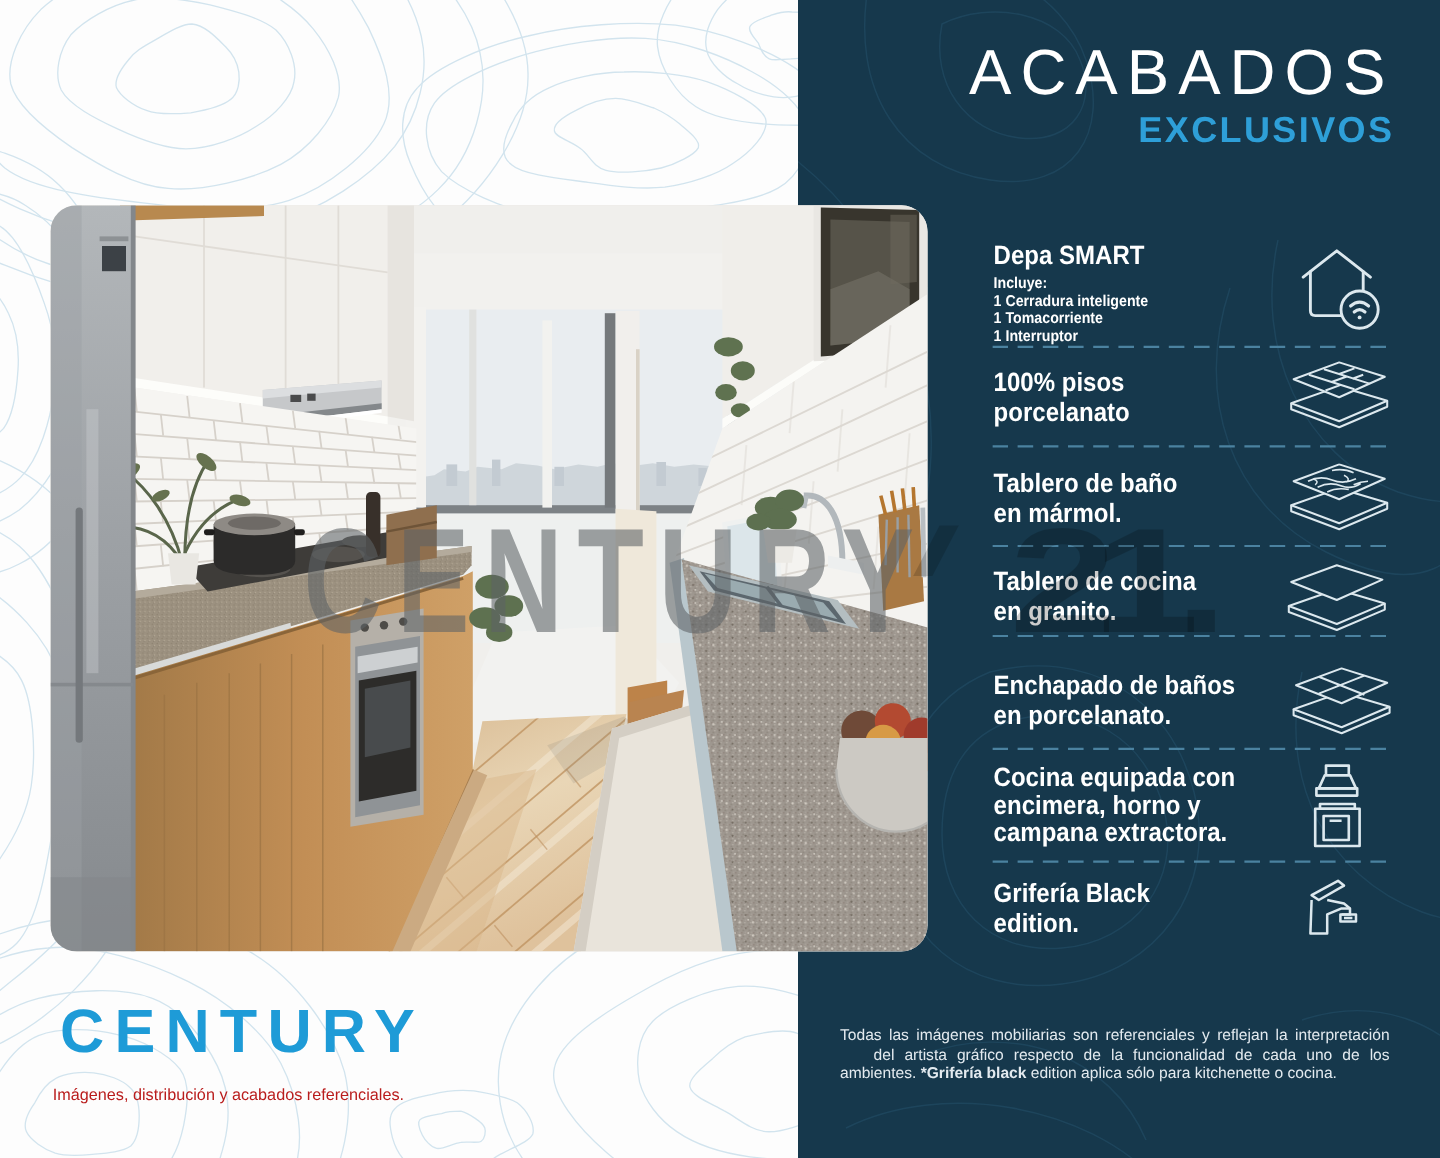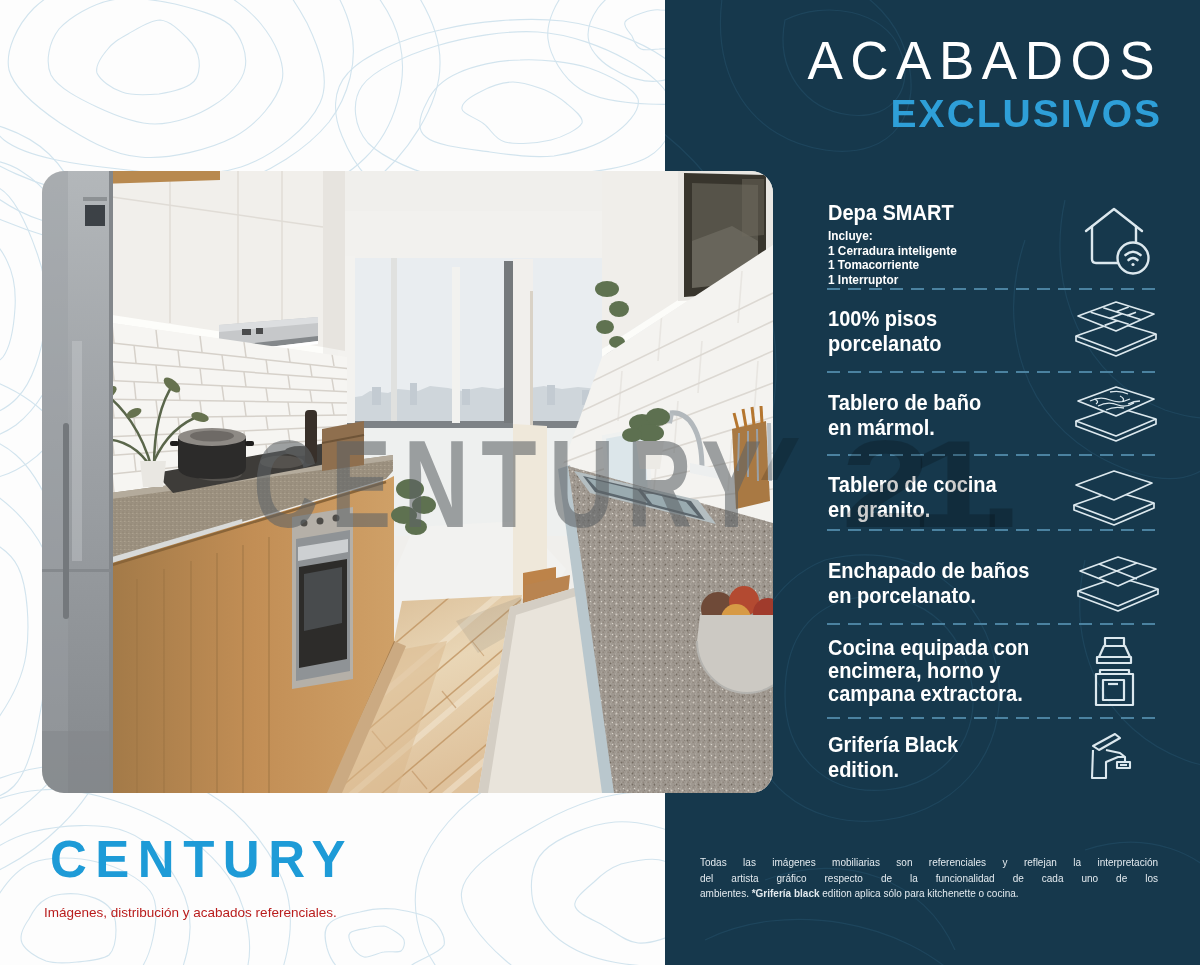--- a/index.html
+++ b/index.html
@@ -67,21 +67,21 @@
       <path d="M180,600 C240,585 290,615 305,675 C320,735 280,785 220,790 C160,795 120,755 120,695 C120,645 140,612 180,600 Z"></path>
       <path d="M420,560 C400,650 440,730 520,760 C560,775 580,760 590,740"></path>
       <path d="M100,880 C180,850 260,880 290,950"></path>
       <path d="M40,940 C120,900 240,920 300,985"></path>
       <path d="M420,850 C480,830 540,850 570,900"></path>
     </g>
   </svg>
 
   <div class="abs" style="left:665px;top:30px;width:497px;text-align:right;color:#ffffff;font-size:53px;font-weight:normal;letter-spacing:7.5px;">ACABADOS</div>
 
-  <div class="abs" style="left:665px;top:92px;width:497px;text-align:right;color:#2e9fd8;font-size:39px;font-weight:bold;letter-spacing:2px;">EXCLUSIVOS</div>
+  <div class="abs" style="left:665px;top:92px;width:497px;text-align:right;color:#2e9fd8;font-size:30px;font-weight:bold;letter-spacing:2px;">EXCLUSIVOS</div>
 
   <div class="abs" style="left:828px;top:200px;color:#fff;transform:scaleX(0.91);transform-origin:left top;">
     <div style="font-size:22px;font-weight:bold;">Depa SMART</div>
     <div style="font-size:13px;font-weight:bold;line-height:14.5px;margin-top:3px;">Incluye:<br>1 Cerradura inteligente<br>1 Tomacorriente<br>1 Interruptor</div>
   </div>
 
   <svg class="abs" style="left:1078px;top:205px;" width="72" height="72" viewBox="0 0 72 72" fill="none" stroke="#dce8ee" stroke-width="2.4" stroke-linecap="round" stroke-linejoin="round">
     <path d="M8 26 L36 4 L64 26"></path>
     <path d="M14 21.5 L14 54 Q14 58 18 58 L42 58"></path>
     <path d="M58 21.5 L58 38"></path>
@@ -165,23 +165,23 @@
   <div class="abs" style="left:828px;top:732px;color:#fff;font-size:22px;font-weight:bold;line-height:25px;transform:scaleX(0.91);transform-origin:left top;">Grifería Black<br>edition.</div>
 
   <svg class="abs" style="left:1090px;top:731px;" width="50" height="50" viewBox="0 0 50 50" fill="none" stroke="#dce8ee" stroke-width="2.1" stroke-linejoin="round">
     <polygon points="3,15 25,3 30,7 9,19"></polygon>
     <path d="M3 19 L2 47 L16 47 L16 31 L28 26 L35 26 L35 31 L28 31"></path>
     <path d="M16 19 L30 22 L35 26"></path>
     <rect x="27" y="31" width="13" height="6"></rect>
     <line x1="30" y1="34" x2="37" y2="34"></line>
   </svg>
 
-  <div class="abs" style="left:700px;top:855px;width:458px;color:#e3eaef;font-size:10px;line-height:15.5px;">
+  <div class="abs" style="left:700px;top:855px;width:458px;color:#e3eaef;font-size:13px;line-height:15.5px;">
     <div style="text-align:justify;text-align-last:justify;">Todas las imágenes mobiliarias son referenciales y reflejan la interpretación</div>
-    <div style="text-align:justify;text-align-last:justify;">del artista gráfico respecto de la funcionalidad de cada uno de los</div>
+    <div style="text-align:justify;text-align-last:justify;margin-left:28px;">del artista gráfico respecto de la funcionalidad de cada uno de los</div>
     <div>ambientes. <b>*Grifería black</b> edition aplica sólo para kitchenette o cocina.</div>
   </div>
 
   <div class="abs" style="left:42px;top:171px;width:731px;height:622px;border-radius:22px;overflow:hidden;background:#e8e6e2;">
     <svg width="731" height="622" viewBox="0 0 731 622" style="filter:blur(0.4px);">
       <defs>
         <linearGradient id="fridge" x1="0" y1="0" x2="0" y2="1">
           <stop offset="0" stop-color="#b3b7ba"></stop>
             <stop offset="0.45" stop-color="#9da1a5"></stop>
             <stop offset="1" stop-color="#85898d"></stop>

